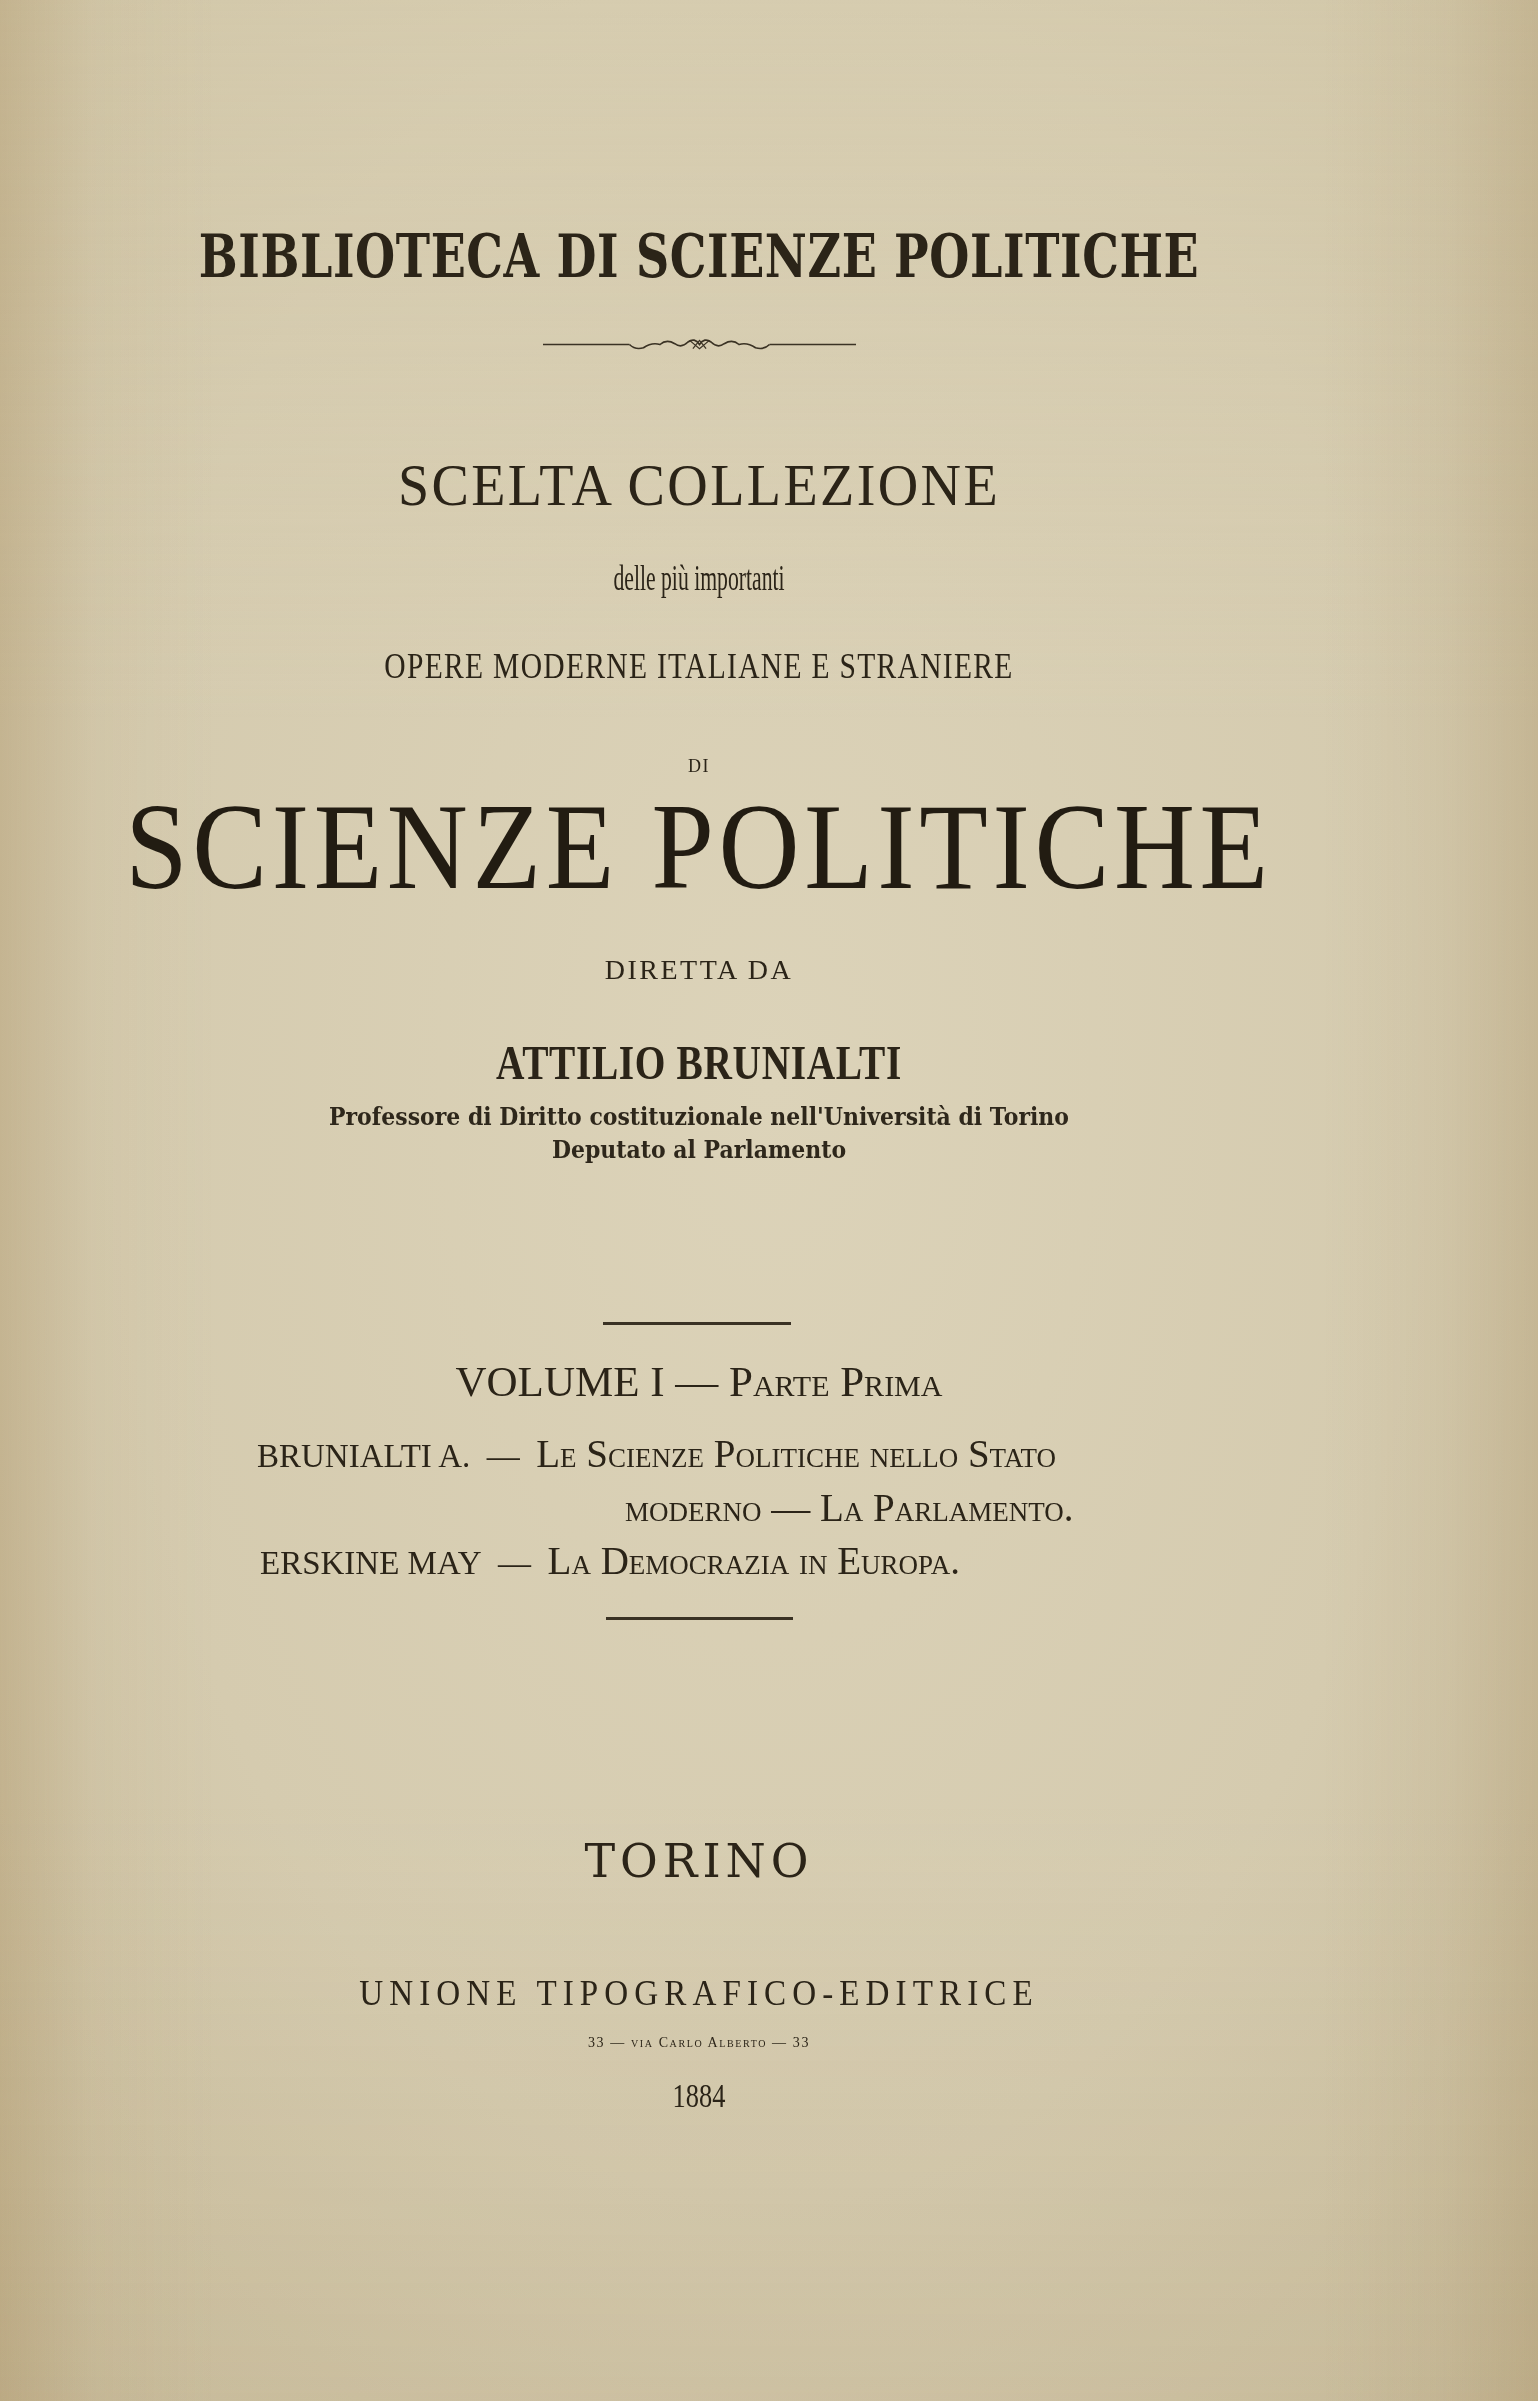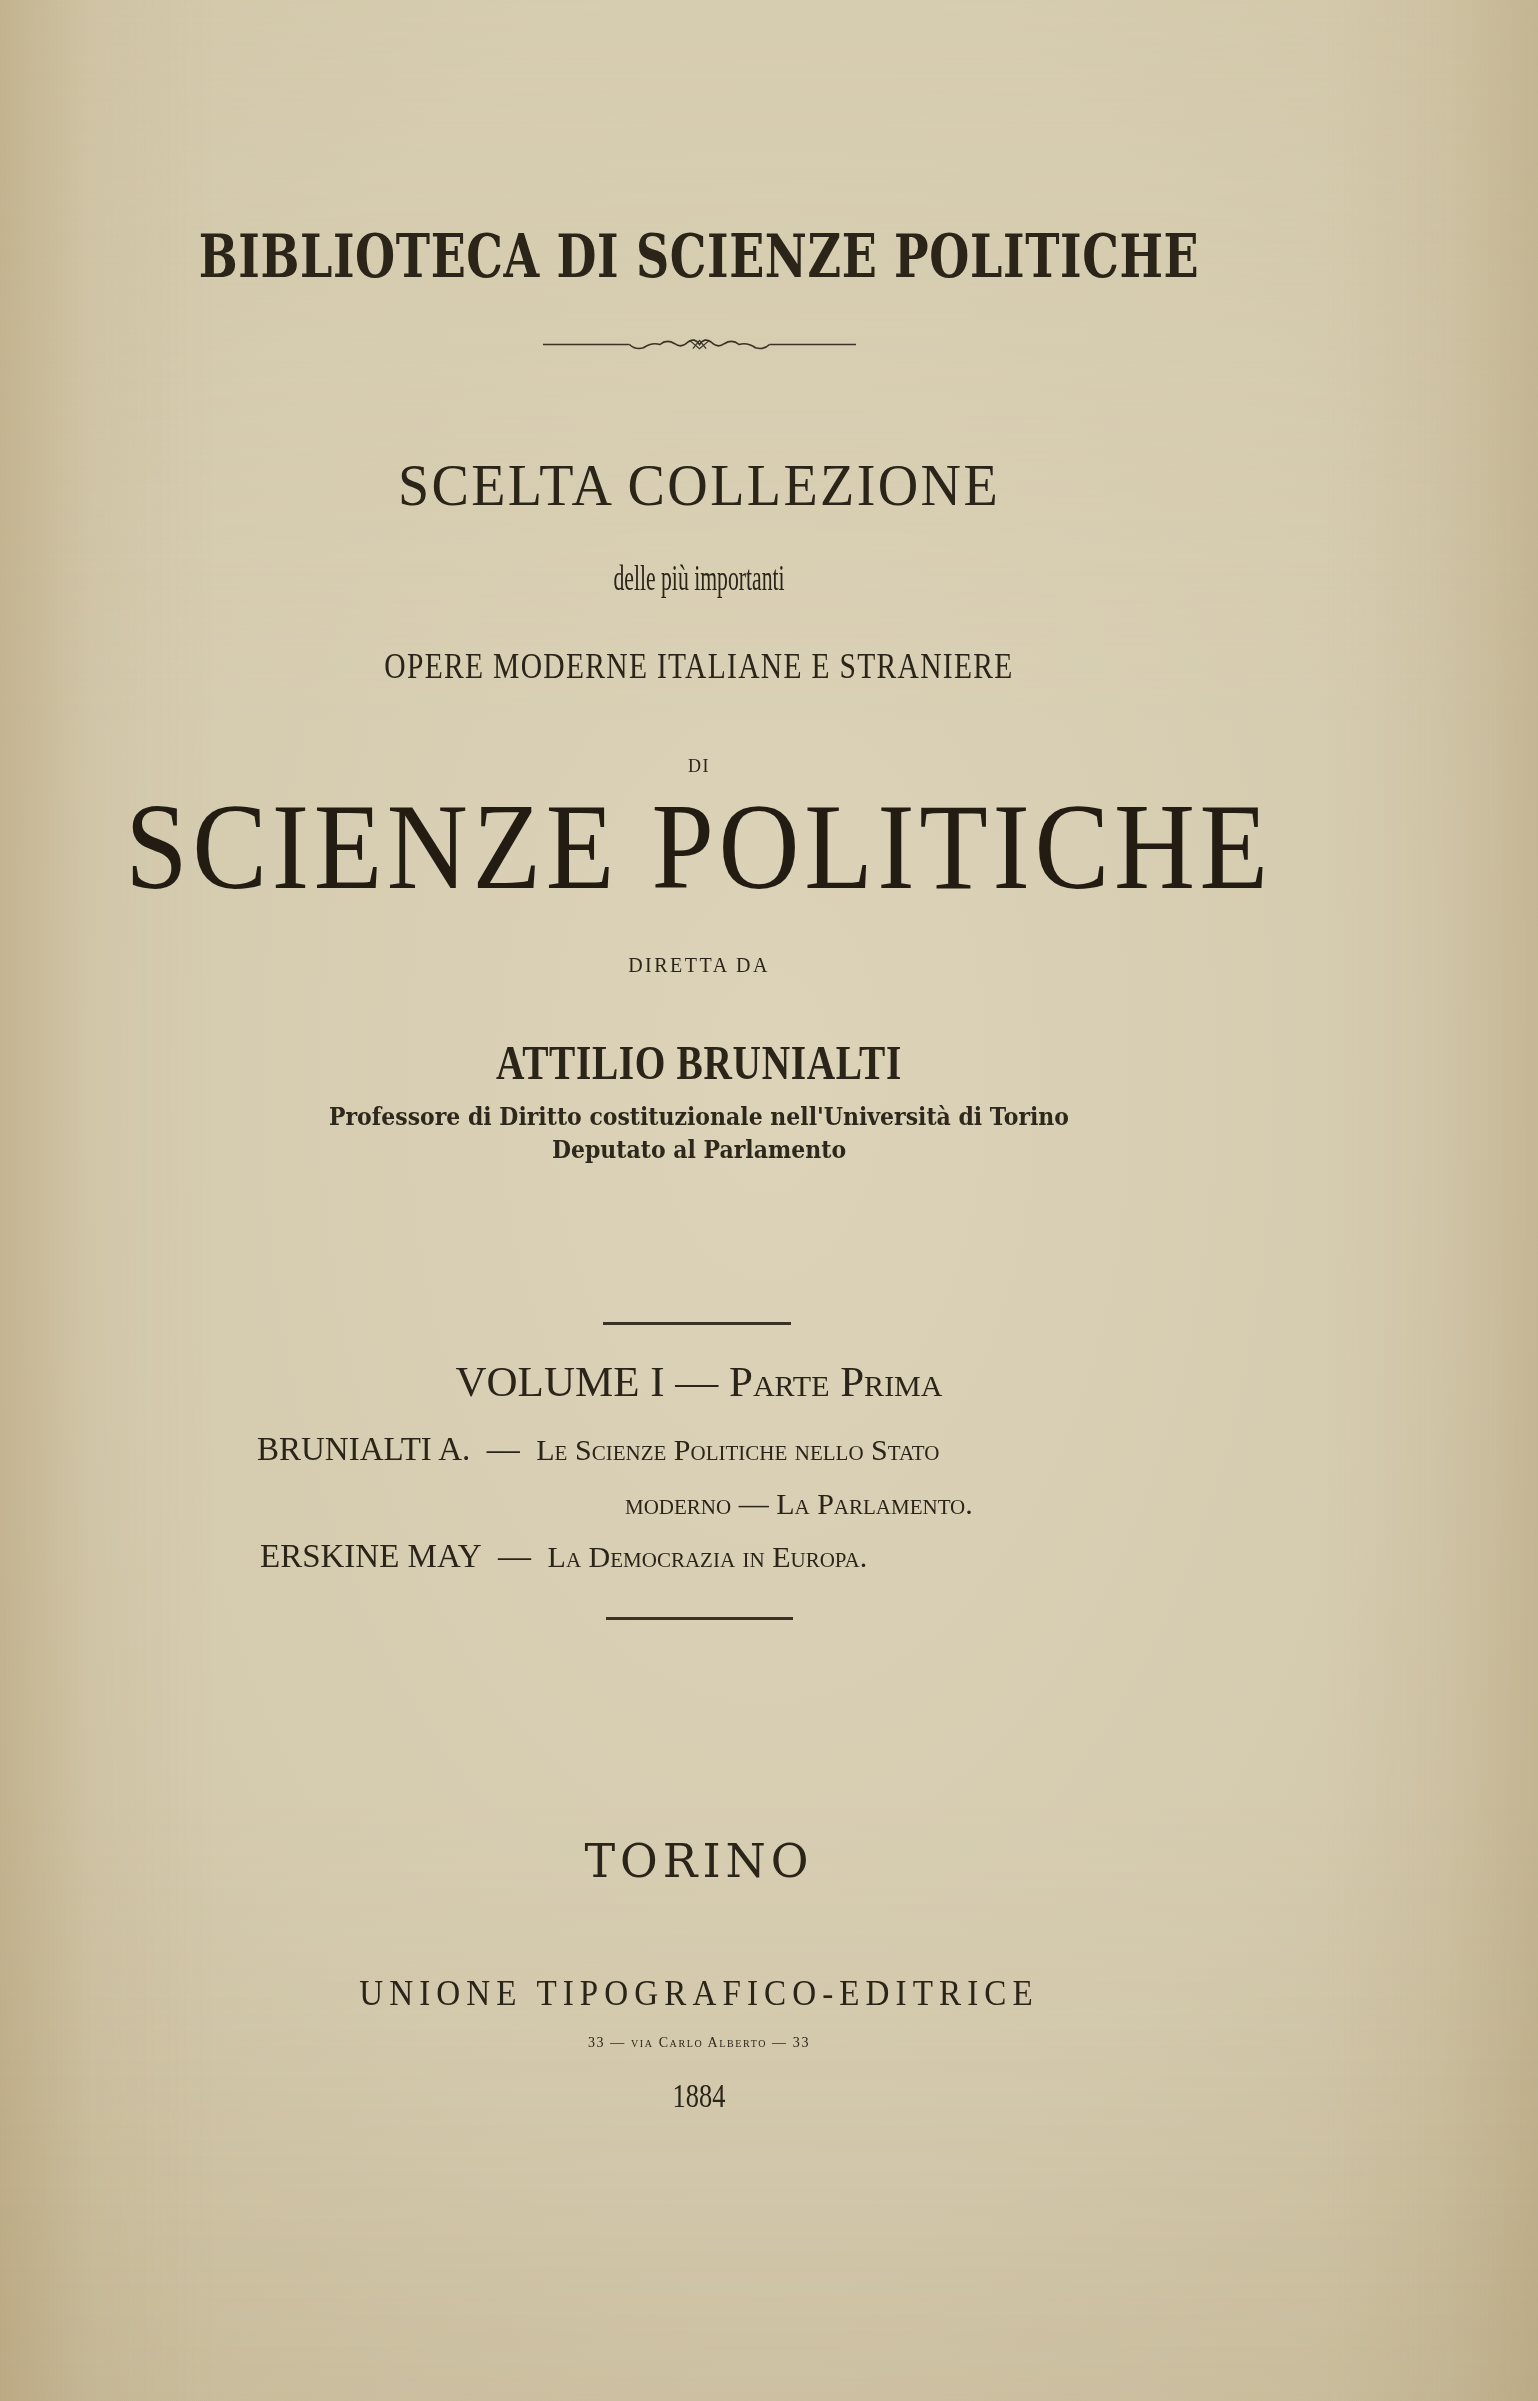--- a/index.html
+++ b/index.html
@@ -36,21 +36,21 @@
     top: 645px; font-size: 36px; letter-spacing: 1.6px; transform: scaleX(0.82); transform-origin: 699px 0; width: 1398px;
   }
   .di-small {
     top: 724px; font-size: 18px; letter-spacing: 1.6px; width: 1398px; margin-top: 32px;
   }
   .main-title {
     top: 777px; font-size: 122px; letter-spacing: 5px; transform: scaleX(0.92); transform-origin: 699px 0; width: 1398px;
     color: #221c12;
   }
   .directed {
-    top: 954px; font-size: 20px; letter-spacing: 2.5px; width: 1398px;
+    top: 954px; font-size: 28px; letter-spacing: 2.5px; width: 1398px;
   }
   .author {
     top: 1035px; font-size: 48px; font-weight: bold; letter-spacing: 0.8px; transform: scaleX(0.82); transform-origin: 699px 0; width: 1398px;
   }
   .affil {
     font-size: 25px; font-weight: bold; width: 1398px; font-family: "DejaVu Serif", serif;
     transform: scaleX(0.88); transform-origin: 699px 0; color: #2e271b;
   }
   .affil1 { top: 1102px; }
   .affil2 { top: 1135px; }
@@ -60,21 +60,21 @@
   .rule1 { top: 1322px; left: 603px; width: 188px; }
   .rule2 { top: 1617px; left: 606px; width: 187px; }
   .volume {
     top: 1357px; font-size: 43px; width: 1398px;
   }
   .volume .sc { font-variant: small-caps; }
   .content-line {
     position: absolute; white-space: nowrap;
     font-family: "Liberation Serif", "DejaVu Serif", serif; font-size: 33px; color: #2b2418;
   }
-  .content-line .sc { font-variant: small-caps; font-size: 30px; }
+  .content-line .sc { font-variant: small-caps; font-size: 39px; }
   .cl1 { top: 1431px; left: 257px; }
   .cl2 { top: 1485px; left: 625px; }
   .cl3 { top: 1538px; left: 260px; }
   .torino {
     top: 1834px; font-size: 46px; letter-spacing: 5px; font-family: "DejaVu Serif", serif; width: 1398px;
   }
   .publisher {
     top: 1972px; font-size: 36px; letter-spacing: 6.6px; transform: scaleX(0.92); transform-origin: 699px 0; width: 1398px;
   }
   .address {

